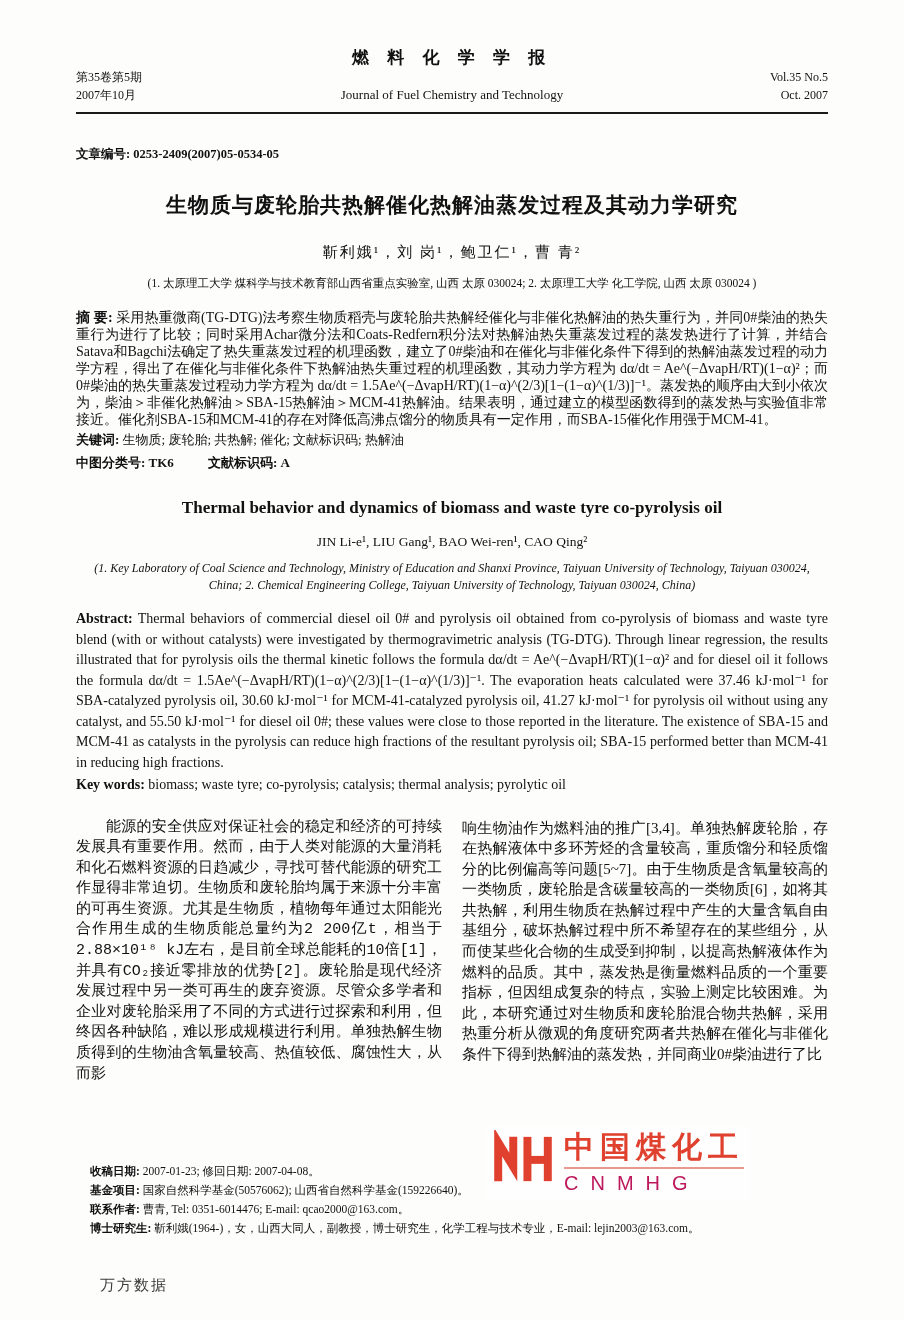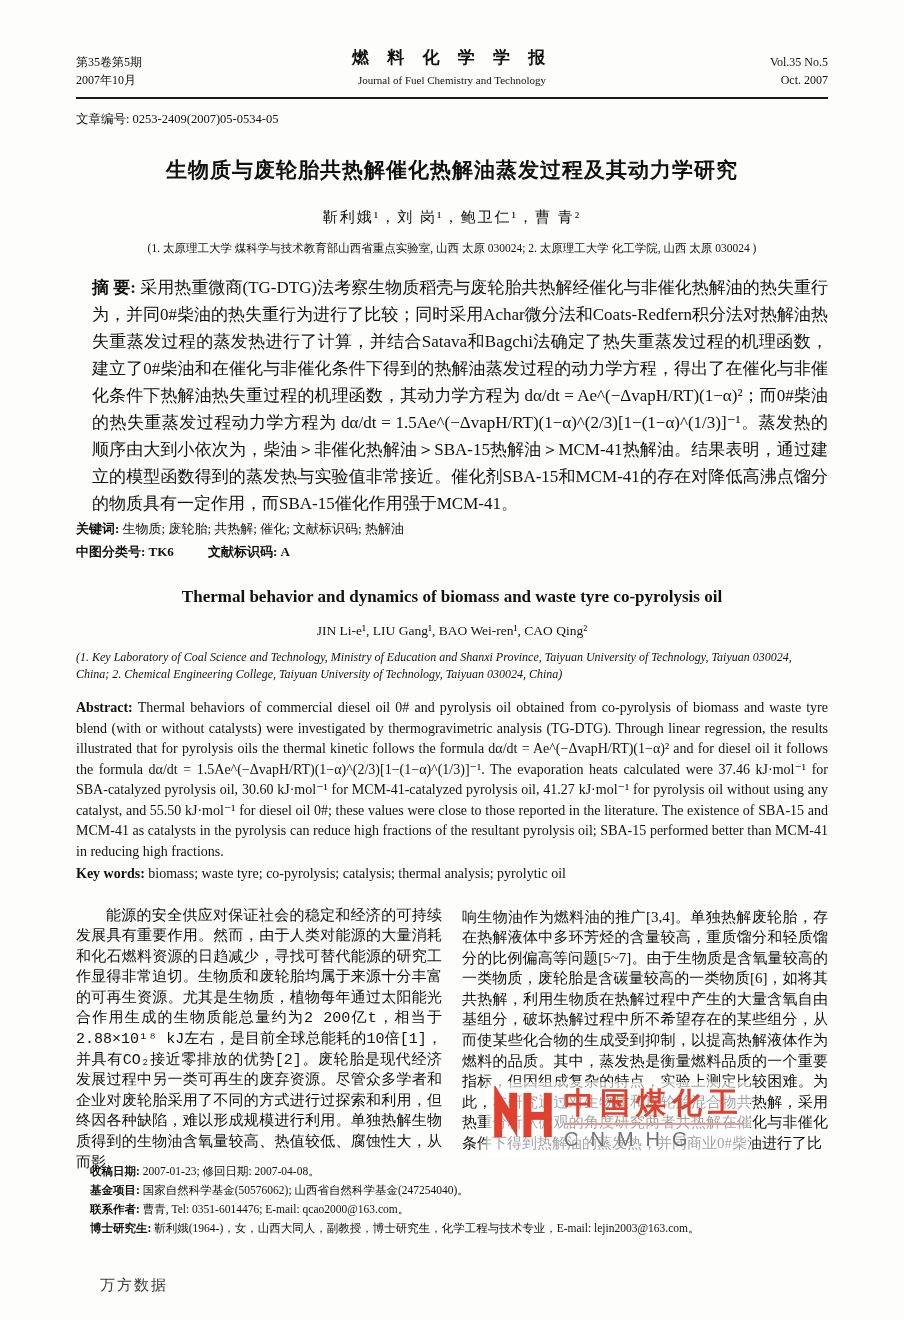--- a/index.html
+++ b/index.html
@@ -26,28 +26,28 @@
   }
   .jh-left, .jh-right { width: 150px; }
   .jh-right { text-align: right; }
   .jh-center { text-align: center; flex: 1; }
   .journal-cn {
     font-size: 17px;
     font-weight: bold;
     letter-spacing: 7px;
     line-height: 20px;
   }
-  .journal-en { font-size: 11px; margin-top: 3px; }
+  .journal-en { font-size: 13px; margin-top: 18px; }
   .header-rule {
     border-bottom: 2.5px solid #1a1a1a;
     margin-top: 8px;
   }
 
   
-  .article-number { margin-top: 12px; font-size: 12.5px; }
+  .article-number { margin-top: 32px; font-size: 12.5px; font-weight: bold; }
   .title-cn {
     margin-top: 28px;
     text-align: center;
     font-size: 21px;
     font-weight: bold;
     letter-spacing: 1px;
   }
   .authors-cn {
     margin-top: 24px;
     text-align: center;
@@ -55,24 +55,23 @@
     letter-spacing: 2px;
   }
   .affil-cn {
     margin-top: 14px;
     text-align: center;
     font-size: 11.5px;
   }
 
   .cn-abstract {
     margin-top: 18px;
-    font-size: 17px;
-    line-height: 27px;
+    font-size: 14px;
+    line-height: 17px;
     text-align: justify;
-    margin-left: 16px;
   }
   .cn-abstract b, .kw-line b, .clc-line b, .fn-line b { font-family: inherit; }
   .kw-line {
     margin-top: 2px;
     font-size: 13px;
     line-height: 19.5px;
   }
   .clc-line {
     margin-top: 3px;
     font-size: 13px;
@@ -88,20 +87,21 @@
     font-size: 17px;
     font-weight: bold;
   }
   .authors-en {
     margin-top: 16px;
     text-align: center;
     font-size: 13.5px;
   }
   .affil-en {
     margin-top: 10px;
+    text-align: center;
     font-style: italic;
     font-size: 12px;
     line-height: 17px;
   }
   .en-abstract {
     margin-top: 15px;
     font-size: 14px;
     line-height: 20.5px;
     text-align: justify;
   }
@@ -133,42 +133,42 @@
     top: 1162px;
     font-size: 11.5px;
     line-height: 19px;
   }
   .fn-line b { font-weight: bold; }
 
   
   .watermark {
     position: absolute;
     left: 486px;
-    top: 1082px;
+    top: 1126px;
     display: flex;
     align-items: flex-start;
     gap: 10px;
     color: #e0402e;
     background: rgba(255,255,255,0.6);
     padding: 4px 6px;
   }
   .wm-logo svg { display: block; }
   .wm-text { display: flex; flex-direction: column; }
   .wm-cn {
     font-size: 30px;
     font-weight: bold;
     letter-spacing: 6px;
     line-height: 34px;
     border-bottom: 2px solid #e8988e;
     padding-bottom: 3px;
   }
   .wm-en {
     font-size: 20px;
     letter-spacing: 12px;
-    color: #737373;
+    color: #be185d;
     line-height: 28px;
     font-family: "Liberation Sans", sans-serif;
   }
 
   
   .wanfang {
     position: absolute;
     left: 100px;
     top: 1276px;
     font-size: 15px;
@@ -236,21 +236,21 @@
     <p class="body-col">响生物油作为燃料油的推广[3,4]。单独热解废轮胎，存在热解液体中多环芳烃的含量较高，重质馏分和轻质馏分的比例偏高等问题[5~7]。由于生物质是含氧量较高的一类物质，废轮胎是含碳量较高的一类物质[6]，如将其共热解，利用生物质在热解过程中产生的大量含氧自由基组分，破坏热解过程中所不希望存在的某些组分，从而使某些化合物的生成受到抑制，以提高热解液体作为燃料的品质。其中，蒸发热是衡量燃料品质的一个重要指标，但因组成复杂的特点，实验上测定比较困难。为此，本研究通过对生物质和废轮胎混合物共热解，采用热重分析从微观的角度研究两者共热解在催化与非催化条件下得到热解油的蒸发热，并同商业0#柴油进行了比</p>
   </div>
 
   <div class="footnotes">
     <p class="fn-line">
       <b>收稿日期:</b>
       <span>2007-01-23;  修回日期: 2007-04-08。</span>
     </p>
     <p class="fn-line">
       <b>基金项目:</b>
-      <span>国家自然科学基金(50576062); 山西省自然科学基金(247254040)。</span>
+      <span>国家自然科学基金(50576062); 山西省自然科学基金(159226640)。</span>
     </p>
     <p class="fn-line">
       <b>联系作者:</b>
       <span>曹青, Tel: 0351-6014476; E-mail: qcao2000@163.com。</span>
     </p>
     <p class="fn-line">
       <b>博士研究生:</b>
       <span>靳利娥(1964-)，女，山西大同人，副教授，博士研究生，化学工程与技术专业，E-mail: lejin2003@163.com。</span>
     </p>
   </div>

